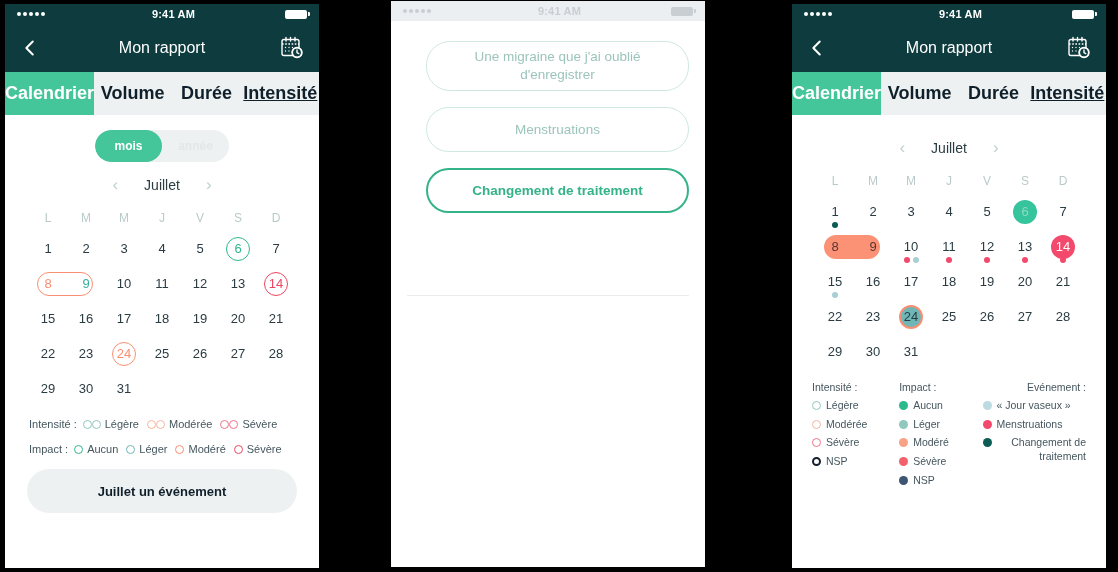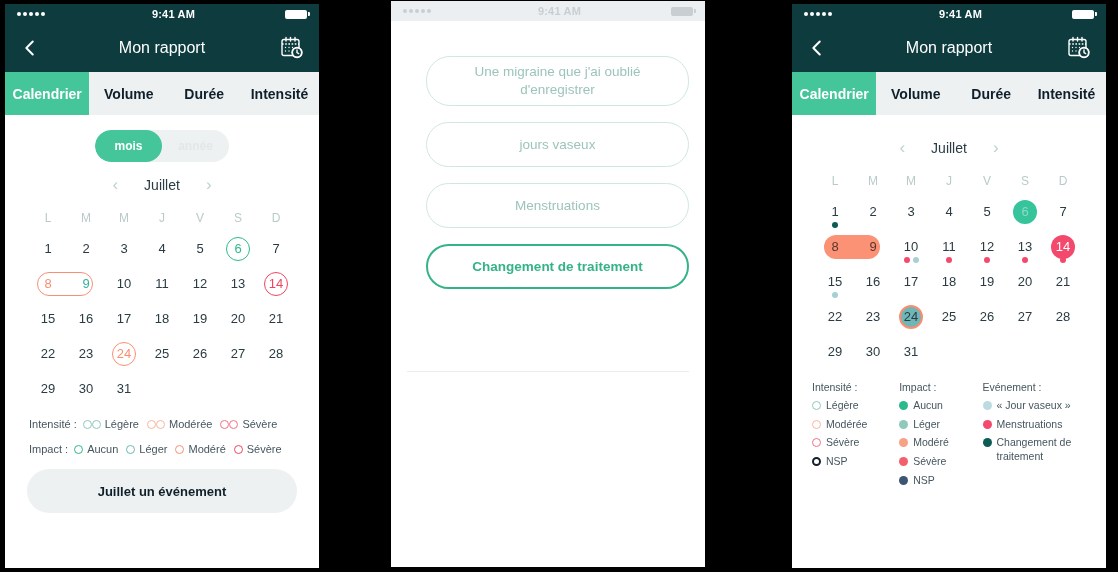--- a/index.html
+++ b/index.html
@@ -74,27 +74,27 @@
     position: absolute; left: 0; right: 0; text-align: center;
     color: #ffffff; font-size: 16px; font-weight: normal;
     pointer-events: none;
   }
   .nav-icon { margin-left: auto; width: 26px; height: 26px; color: #ffffff; z-index: 2; }
 
   
   .tabbar { height: 43px; background: #eef1f2; display: flex; align-items: stretch; overflow: hidden; }
   .tab {
     display: flex; align-items: center; justify-content: center;
-    font-size: 14px; font-weight: bold; color: #10202b;
+    font-size: 18px; font-weight: bold; color: #10202b;
     white-space: nowrap;
   }
   .tab.t-cal   { width: 94px; background: #45c69a; color: #ffffff; }
   .tab.t-vol   { width: 88px; }
   .tab.t-dur   { width: 80px; }
-  .tab.t-int   { width: 88px; }
+  .tab.t-int   { width: 88px; text-decoration: underline; }
 
   
   .toggle-wrap { display: flex; justify-content: center; padding: 15px 0 6px; }
   .toggle {
     display: flex; border-radius: 16px; overflow: hidden;
     background: #eef1f2; width: 134px; height: 32px;
   }
   .toggle-opt {
     flex: 1; display: flex; align-items: center; justify-content: center;
     font-size: 12px; font-weight: bold;
@@ -182,21 +182,21 @@
 
   
   .modal-head {
     background: #eceff1;
     height: 46px;
     display: flex; align-items: center;
     padding: 0 16px;
   }
   .modal-title { font-size: 14px; font-weight: bold; color: #10202b; flex: 1; }
   .modal-close { width: 20px; height: 20px; color: #10202b; }
-  .modal-body { padding: 35px 16px 0; margin-left: 19px; }
+  .modal-body { padding: 20px 16px 0; margin-left: 19px; }
   .opt {
     border-radius: 24px;
     min-height: 45px;
     display: flex; align-items: center; justify-content: center;
     text-align: center;
     font-size: 13.5px;
     margin-bottom: 16px;
     padding: 6px 18px;
     line-height: 1.35;
   }
@@ -219,21 +219,21 @@
   .legend3 {
     display: flex;
     padding: 12px 20px 0;
     gap: 10px;
     font-size: 10.5px;
     color: #45565e;
   }
   .lcol { display: flex; flex-direction: column; }
   .lcol.c1 { width: 82px; }
   .lcol.c2 { width: 78px; }
-  .lcol.c3 { width: 110px; }
+  .lcol.c3 { width: 110px; text-align: right; }
   .lhead { margin-bottom: 6px; color: #45565e; }
   .lentry { display: flex; align-items: flex-start; margin-bottom: 5px; line-height: 1.3; }
   .lentry .sw { flex: 0 0 auto; margin-right: 5px; margin-top: 2px; }
   .sw.ring { width: 9px; height: 9px; border-radius: 50%; border: 1.5px solid currentColor; }
   .sw.ring.thick { border-width: 2px; }
   .sw.solid { width: 9px; height: 9px; border-radius: 50%; background: currentColor; }
   .lentry .lbl { color: #45565e; }
 </style>
 </head>
 <body>
@@ -483,21 +483,20 @@
           <i class="sb-dot"></i>
           <i class="sb-dot"></i>
       </span>
       <span class="sb-time">9:41 AM</span>
       <span class="sb-batt"></span>
     </div>
 
 
     <div class="modal-body" id="modal-options">
         <div class="opt idle">Une migraine que j'ai oublié d'enregistrer</div>
-        <div class="opt idle">jours vaseux</div>
         <div class="opt idle">Menstruations</div>
         <div class="opt sel">Changement de traitement</div>
       </div>
 
     <div class="modal-divider"></div>
 
   </div>
 
   <div class="phone" id="phone-3">
     <div class="statusbar dark">

